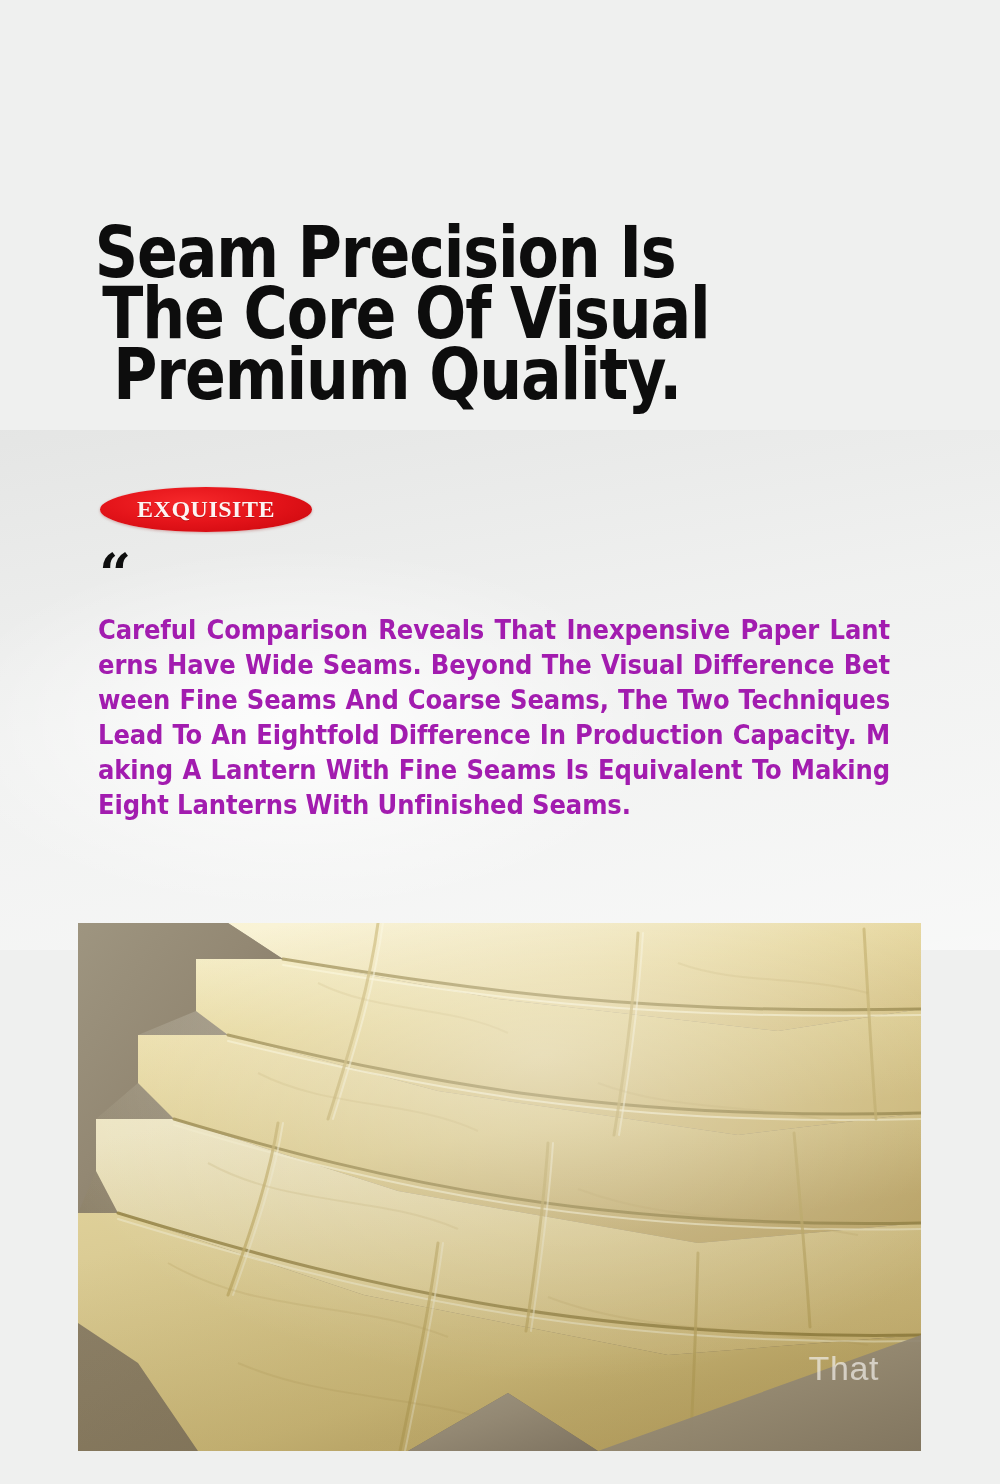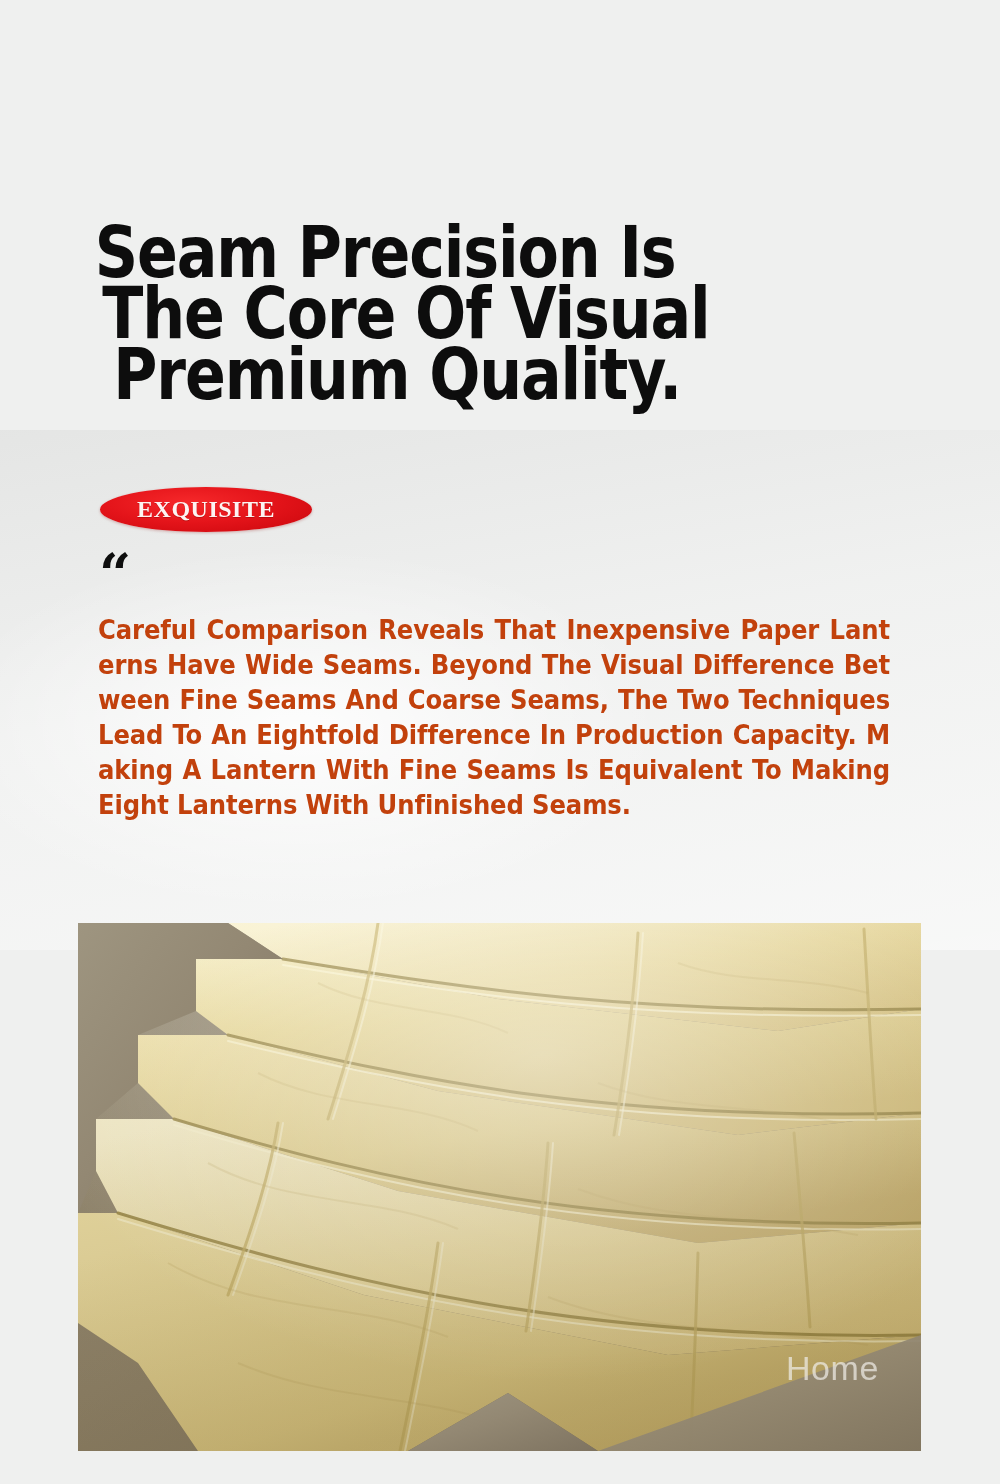--- a/index.html
+++ b/index.html
@@ -96,21 +96,21 @@
   .body-copy {
     position:absolute;
     left:98px;
     top:612px;
     width:792px;
     font-family:"DejaVu Sans Condensed","Liberation Sans Narrow","Liberation Sans", sans-serif;
     font-weight:700;
     font-size:27px;
     line-height:35px;
     letter-spacing:-.1px;
-    color:#c2410c;
+    color:#a21caf;
     text-align:justify;
     word-break:break-all;
     overflow-wrap:anywhere;
     hyphens:none;
   }
 
   
   .photo-frame {
     position:absolute;
     left:78px;
@@ -258,16 +258,16 @@
         <rect x="0" y="0" width="843" height="528" fill="url(#shadeOverlay)"></rect>
 
         <rect x="0" y="0" width="843" height="528" fill="url(#hiLight)"></rect>
 
         <path d="M 0 0 L 150 0 L 205 36 L 118 36 L 118 88 L 60 112 L 60 160 L 18 196 L 18 248 L 0 290 Z" fill="url(#bgTaupe)"></path>
         <path d="M 520 528 L 430 470 L 330 528 Z" fill="url(#bgTaupe)"></path>
         <path d="M 843 412 L 843 528 L 520 528 Z" fill="url(#bgTaupe)" opacity="0.92"></path>
       </svg>
     </div>
 
-    <figcaption class="photo-watermark">Home</figcaption>
+    <figcaption class="photo-watermark">That</figcaption>
   </figure>
 
 </div>
 
 </body></html>

